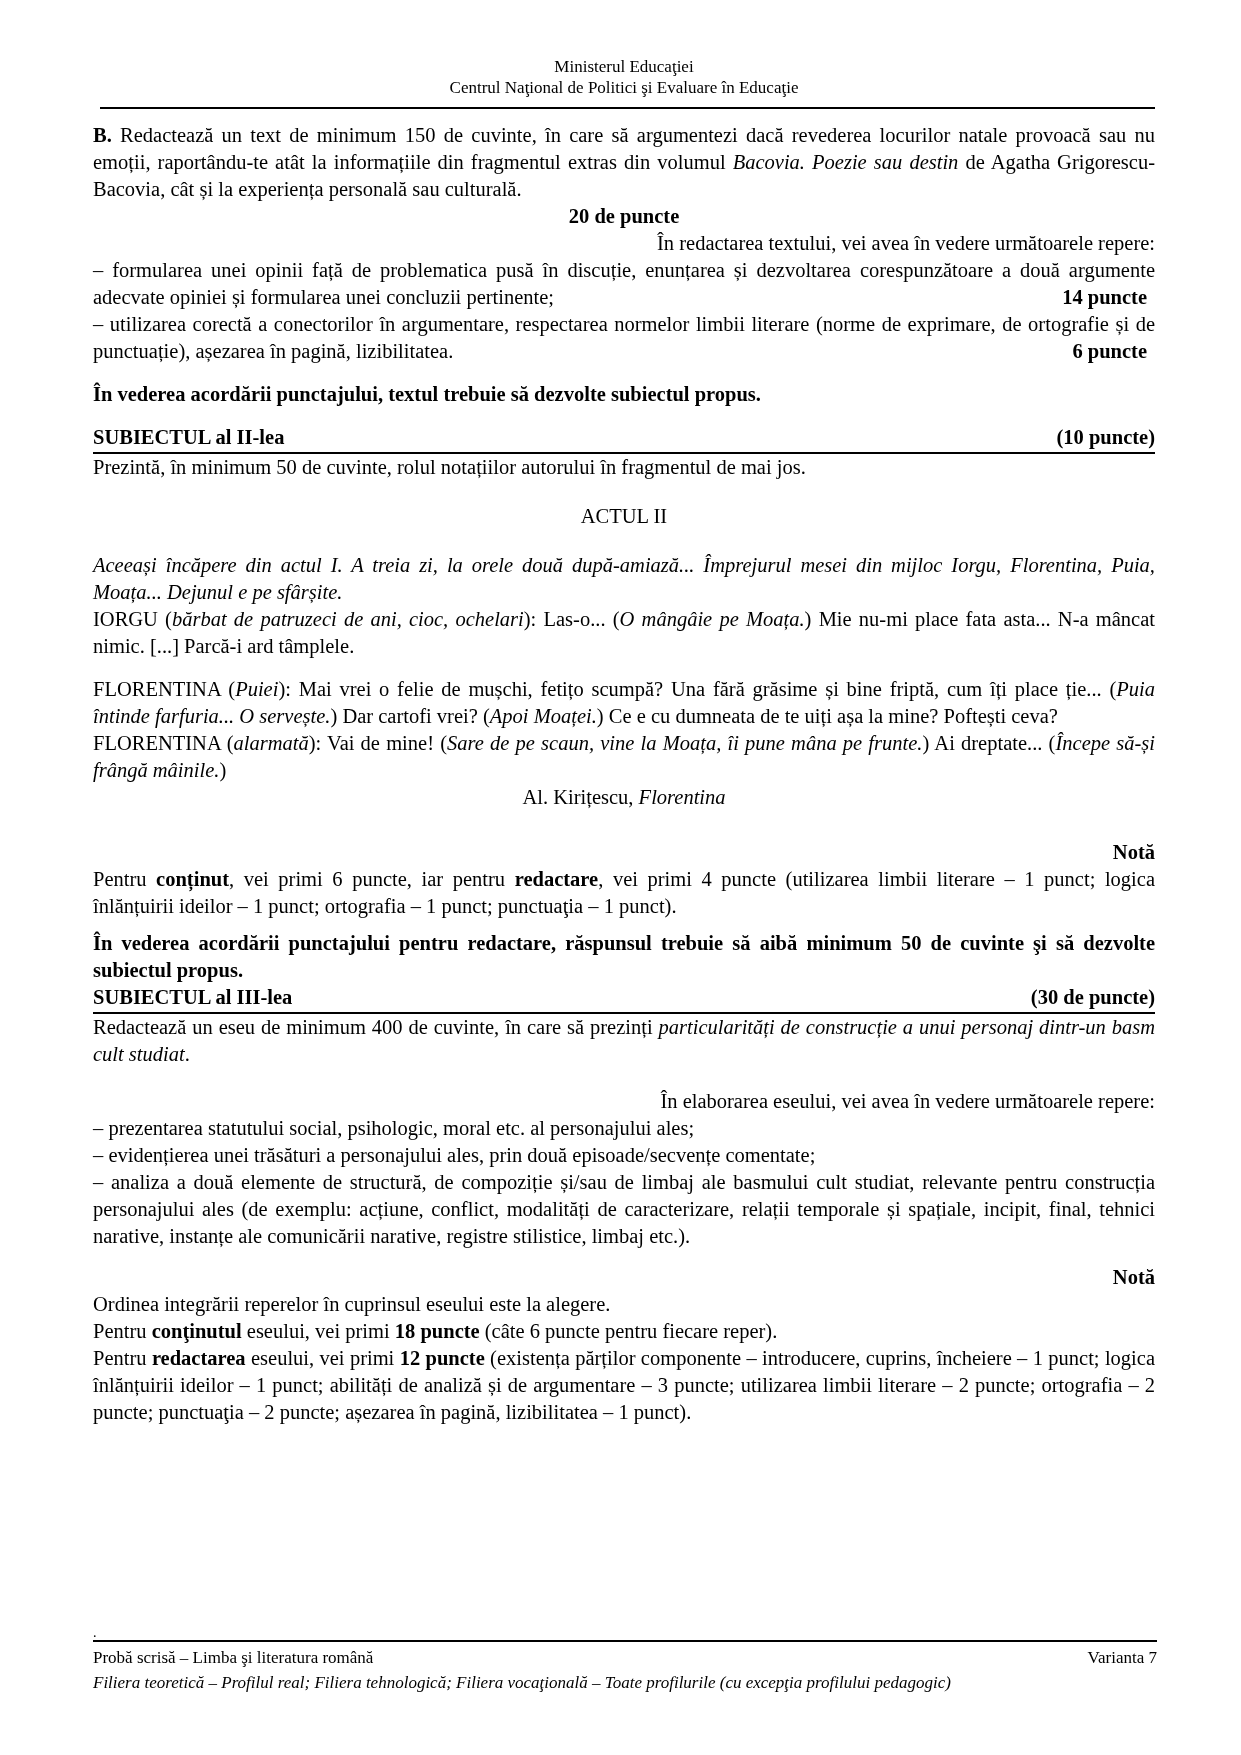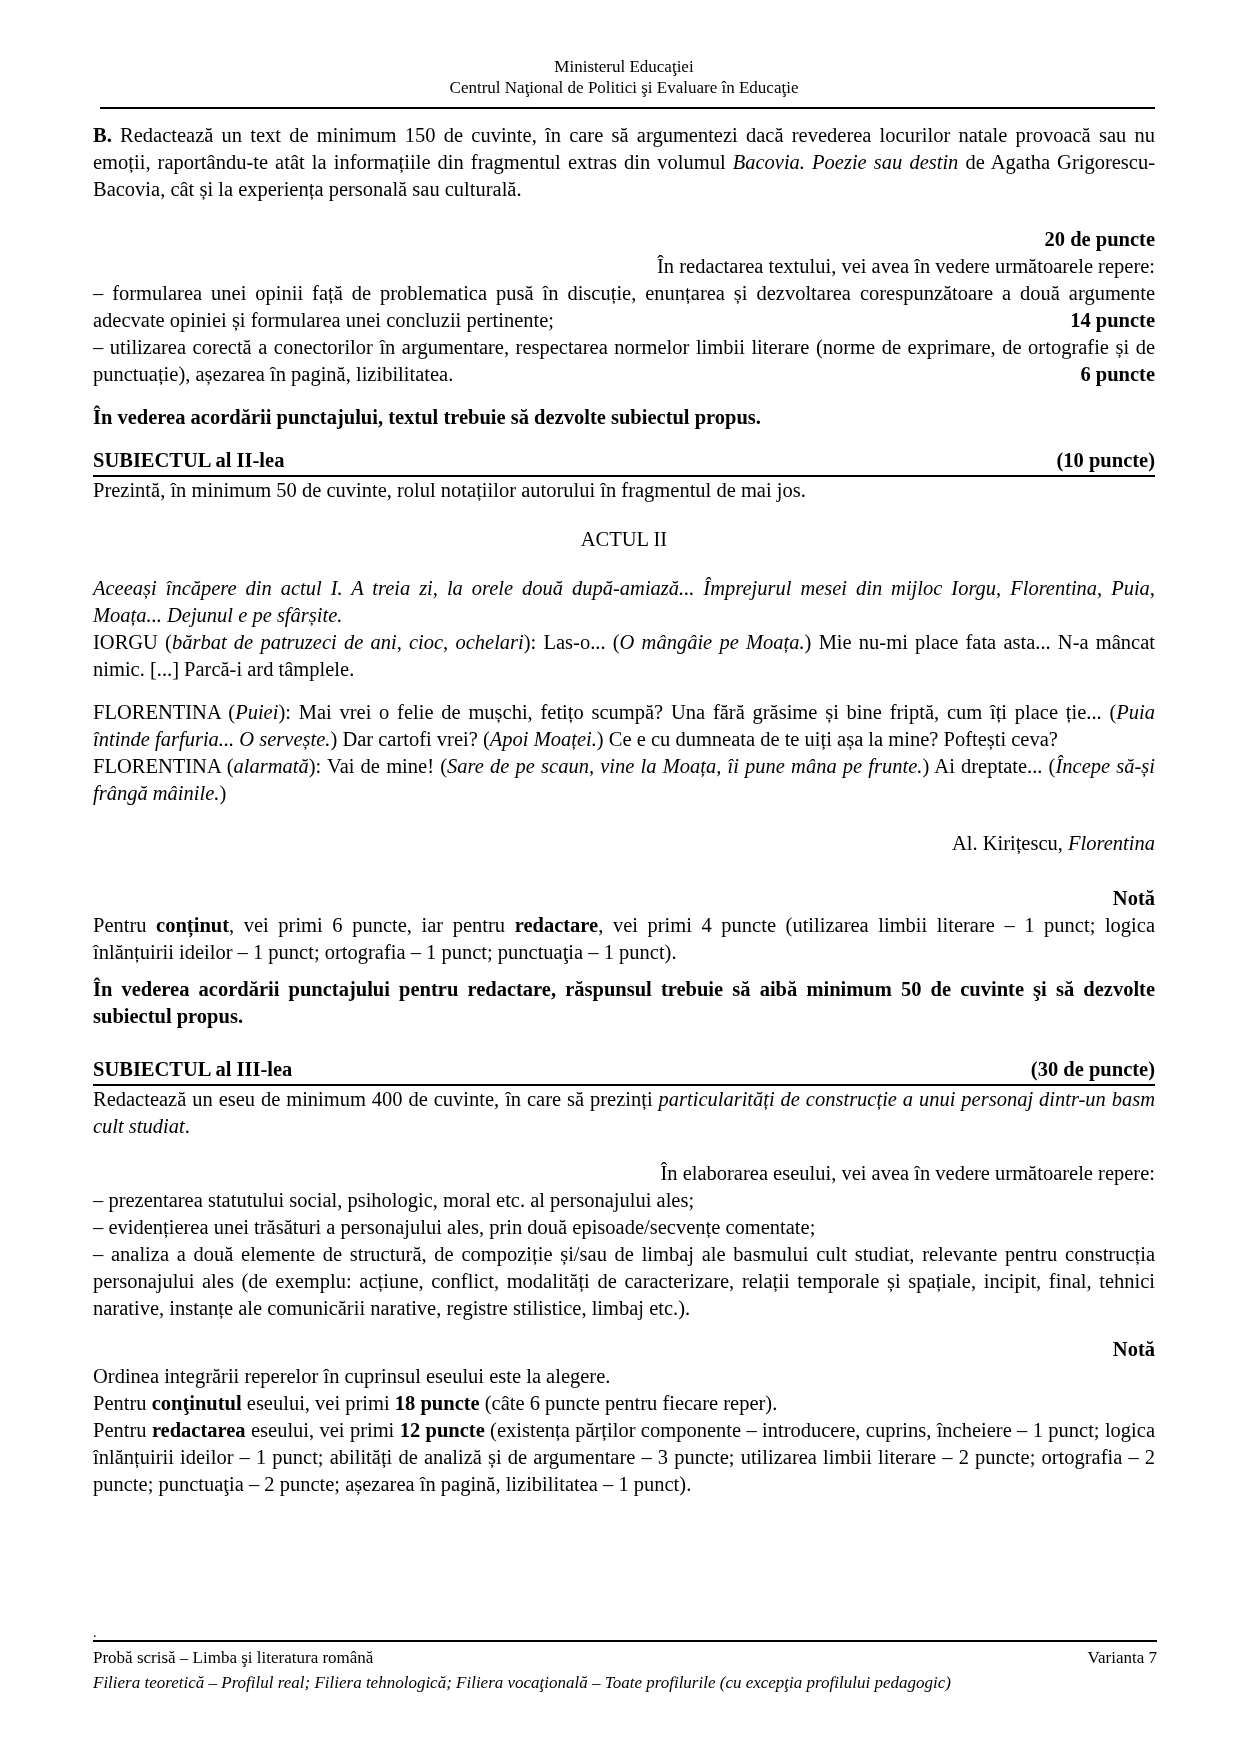--- a/index.html
+++ b/index.html
@@ -18,37 +18,37 @@
   
   .doc-header { padding-top: 56px; text-align: center; font-size: 17px; line-height: 21px; }
   .header-rule { margin: 9px 0 0 7px; border: none; border-top: 2px solid #000; }
 
   
   .main { margin-top: 13px; font-size: 20.5px; line-height: 27px; }
   p, .p { margin: 0; text-align: right; }
   .just { text-align: justify; }
   .b { font-weight: 700; }
   .i { font-style: italic; }
-  .right { text-align: right; margin-top: 23px; }
+  .right { text-align: center; }
   .center { text-align: center; }
   .rel { position: relative; }
-  .pts { position: absolute; right: 0; bottom: 0; font-weight: 700; }
+  .pts { position: absolute; right: 8px; bottom: 0; font-weight: 700; }
 
   .subject-heading {
     display: flex; justify-content: space-between; align-items: center;
     font-weight: 700;
     border-bottom: 2px solid #000;
     padding-bottom: 1px;
   }
   .mt10 { margin-top: 10px; }
   .mt14 { margin-top: 14px; }
   .mt16 { margin-top: 16px; }
   .mt20 { margin-top: 20px; }
   .mt22 { margin-top: 22px; }
-  .mt26 { margin-top: 26px; }
+  .mt26 { }
   .mt28 { margin-top: 28px; }
 
   
   .doc-footer {
     position: absolute;
     left: 93px; right: 84px;
     top: 1626px;
     font-size: 17px; line-height: 25px;
   }
   .footer-dot { font-size: 14px; line-height: 14px; }

